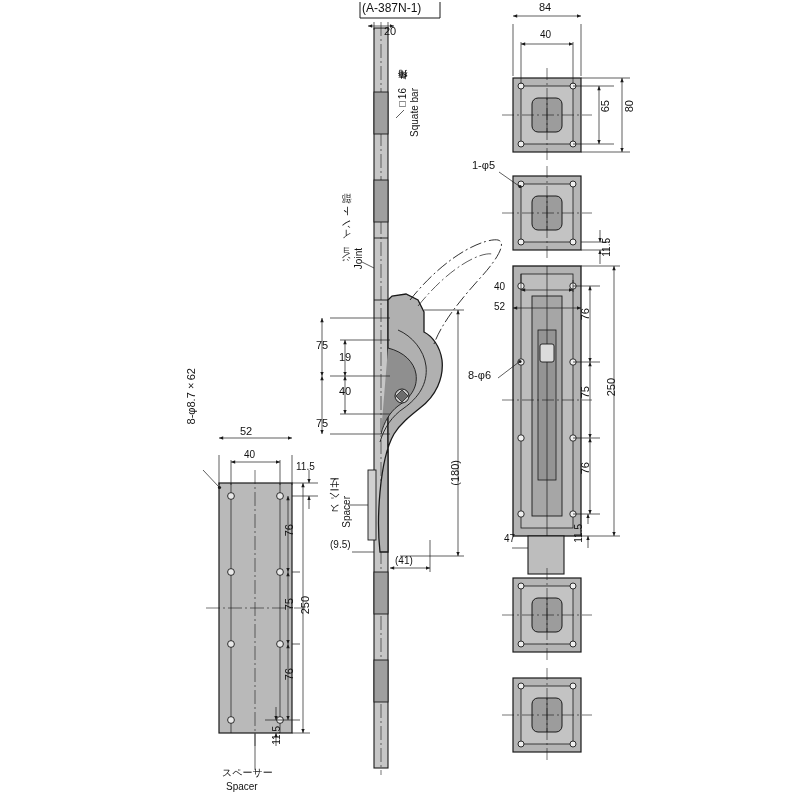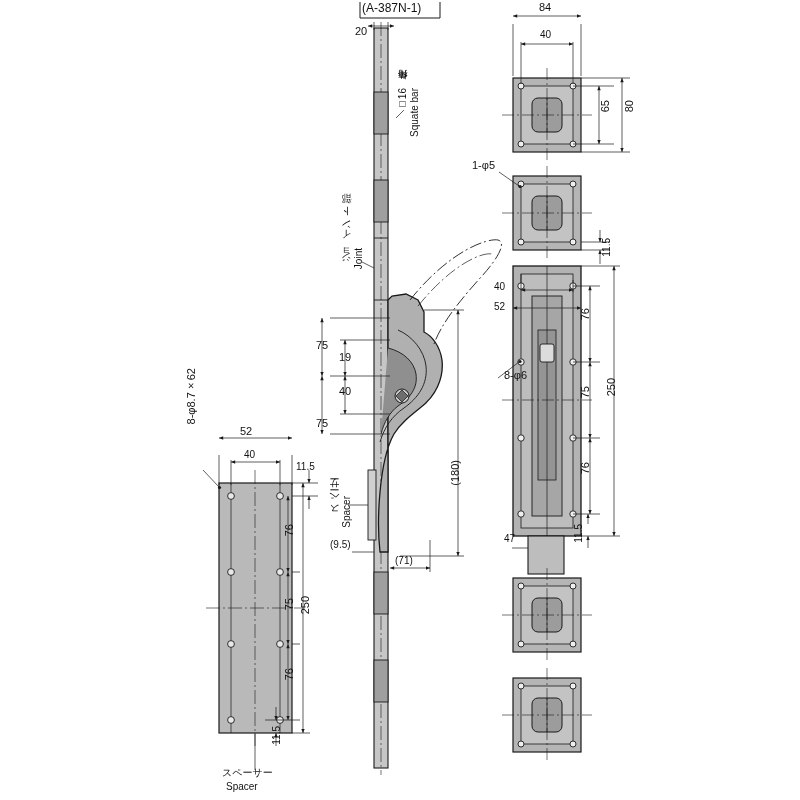--- a/index.html
+++ b/index.html
@@ -316,39 +316,39 @@
         <circle cx="521" cy="744" r="3"></circle>
           <circle cx="573" cy="744" r="3"></circle>
       </g>
       <line x1="502" y1="715" x2="592" y2="715" stroke="#1a1a1a" stroke-width="0.6" stroke-dasharray="12,3,2,3"></line>
       <line x1="547" y1="668" x2="547" y2="762" stroke="#1a1a1a" stroke-width="0.6" stroke-dasharray="12,3,2,3"></line>
     </g>
   </svg>
 
   <div class="lbl big" style="left:362px; top:2px;">(A-387N-1)</div>
 
-  <div class="lbl" style="left:355px; top:26px;">20</div>
+  <div class="lbl" style="left:384px; top:26px;">20</div>
 
   <div class="lbl sm vert" style="left:398px; top:88px;">□16角棒</div>
   <div class="lbl sm vert" style="left:410px; top:88px;">Squate bar</div>
 
   <div class="lbl sm vert" style="left:342px; top:212px;">ジョイント部</div>
   <div class="lbl sm vert" style="left:354px; top:248px;">Joint</div>
 
   <div class="lbl sm vert" style="left:330px; top:484px;">スペーサー</div>
   <div class="lbl sm vert" style="left:342px; top:496px;">Spacer</div>
 
   <div class="lbl" style="left:316px; top:340px;">75</div>
   <div class="lbl" style="left:316px; top:418px;">75</div>
   <div class="lbl" style="left:339px; top:352px;">19</div>
   <div class="lbl" style="left:339px; top:386px;">40</div>
 
   <div class="lbl vert" style="left:450px; top:460px;">(180)</div>
   <div class="lbl sm" style="left:330px; top:540px;text-align:right;">(9.5)</div>
-  <div class="lbl sm" style="left:395px; top:556px;">(71)</div>
+  <div class="lbl sm" style="left:395px; top:556px;">(41)</div>
 
   <div class="lbl vert" style="left:186px; top:368px;">8-φ8.7×62</div>
   <div class="lbl" style="left:240px; top:426px;">52</div>
   <div class="lbl sm" style="left:244px; top:450px;">40</div>
   <div class="lbl sm" style="left:296px; top:462px;">11.5</div>
   <div class="lbl vert" style="left:284px; top:524px;">76</div>
   <div class="lbl vert" style="left:284px; top:598px;">75</div>
   <div class="lbl vert" style="left:284px; top:668px;">76</div>
   <div class="lbl vert" style="left:300px; top:596px;">250</div>
   <div class="lbl sm vert" style="left:272px; top:726px;">11.5</div>
@@ -366,18 +366,18 @@
   <div class="lbl sm vert" style="left:602px; top:238px;">11.5</div>
 
   <div class="lbl sm" style="left:494px; top:282px;">40</div>
   <div class="lbl sm" style="left:494px; top:302px;">52</div>
 
   <div class="lbl vert" style="left:580px; top:308px;">76</div>
   <div class="lbl vert" style="left:580px; top:386px;">75</div>
   <div class="lbl vert" style="left:580px; top:462px;">76</div>
   <div class="lbl vert" style="left:606px; top:378px;">250</div>
 
-  <div class="lbl" style="left:468px; top:370px;margin-left:36px;">8-φ6</div>
+  <div class="lbl" style="left:468px; top:370px;">8-φ6</div>
 
   <div class="lbl sm" style="left:504px; top:534px;">47</div>
   <div class="lbl sm vert" style="left:574px; top:524px;">11.5</div>
 
 </div>
 
 </body></html>

